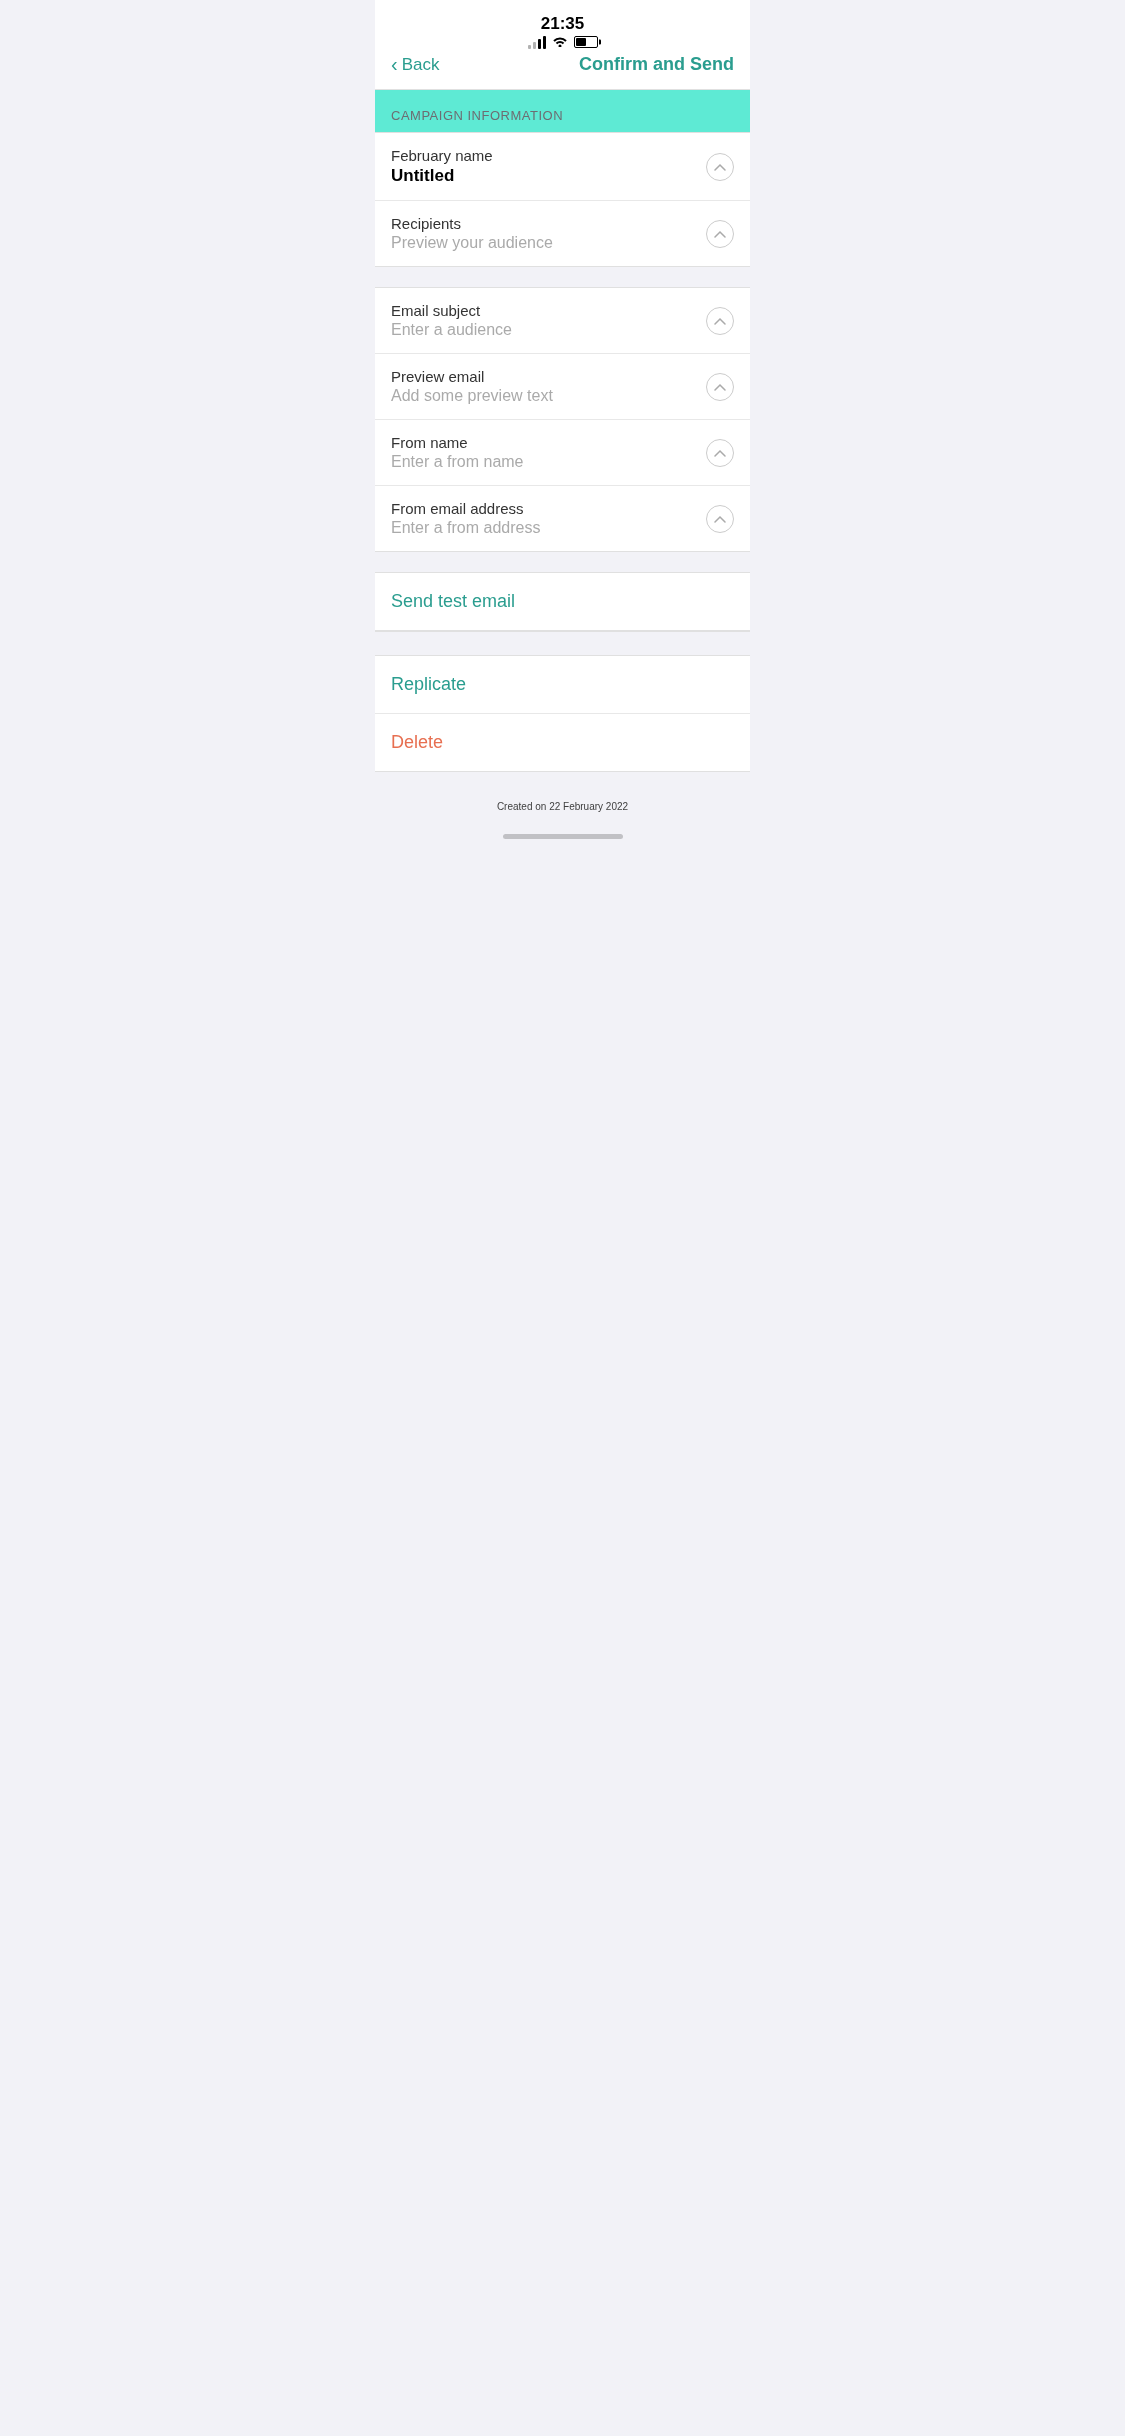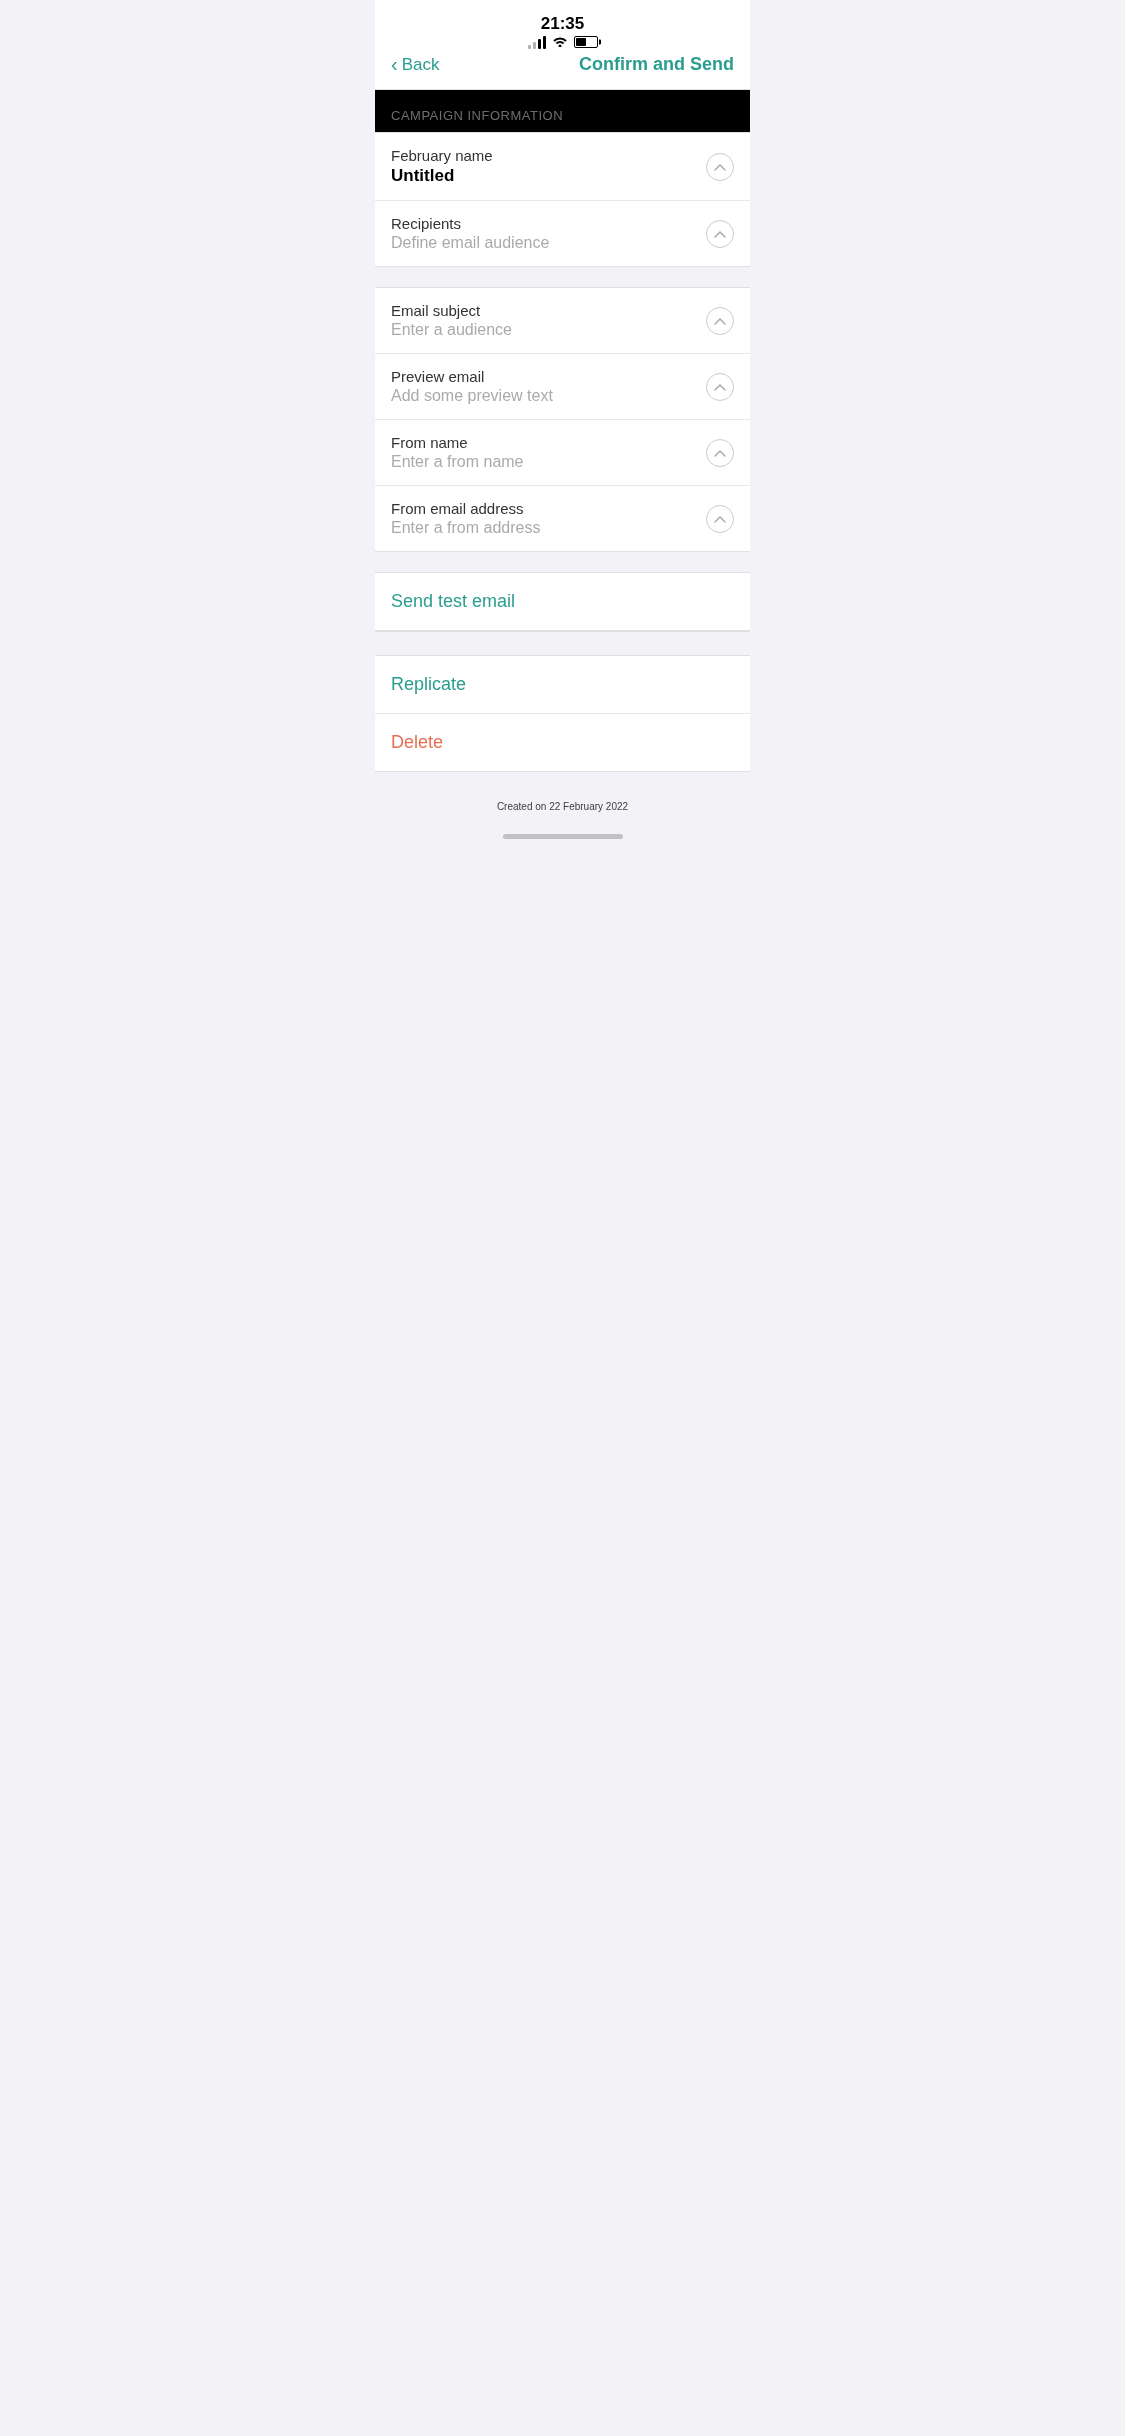--- a/index.html
+++ b/index.html
@@ -116,21 +116,21 @@
     .nav-title {
       font-size: 18px;
       font-weight: 700;
       color: #2a9d8f;
       flex: 1;
       text-align: right;
     }
 
     
     .section-header {
-      background: #000000;
+      background: #5eead4;
       padding: 16px 16px 8px;
     }
 
     .section-header-text {
       font-size: 13px;
       font-weight: 500;
       color: #6d6d72;
       letter-spacing: 0.5px;
       text-transform: uppercase;
     }
@@ -309,21 +309,21 @@
     <div class="chevron-up">
       <svg width="12" height="8" viewBox="0 0 12 8">
           <path d="M1 7l5-5 5 5" stroke="#aaa" stroke-width="1.5" fill="none" stroke-linecap="round"></path>
         </svg>
     </div>
   </div>
 
   <div class="form-row">
     <div class="form-row-content">
       <div class="form-row-label">Recipients</div>
-      <div class="form-row-placeholder">Define email audience</div>
+      <div class="form-row-placeholder">Preview your audience</div>
     </div>
     <div class="chevron-up">
       <svg width="12" height="8" viewBox="0 0 12 8">
           <path d="M1 7l5-5 5 5" stroke="#aaa" stroke-width="1.5" fill="none" stroke-linecap="round"></path>
         </svg>
     </div>
   </div>
 </div>
 
 <div class="section-gap"></div>

